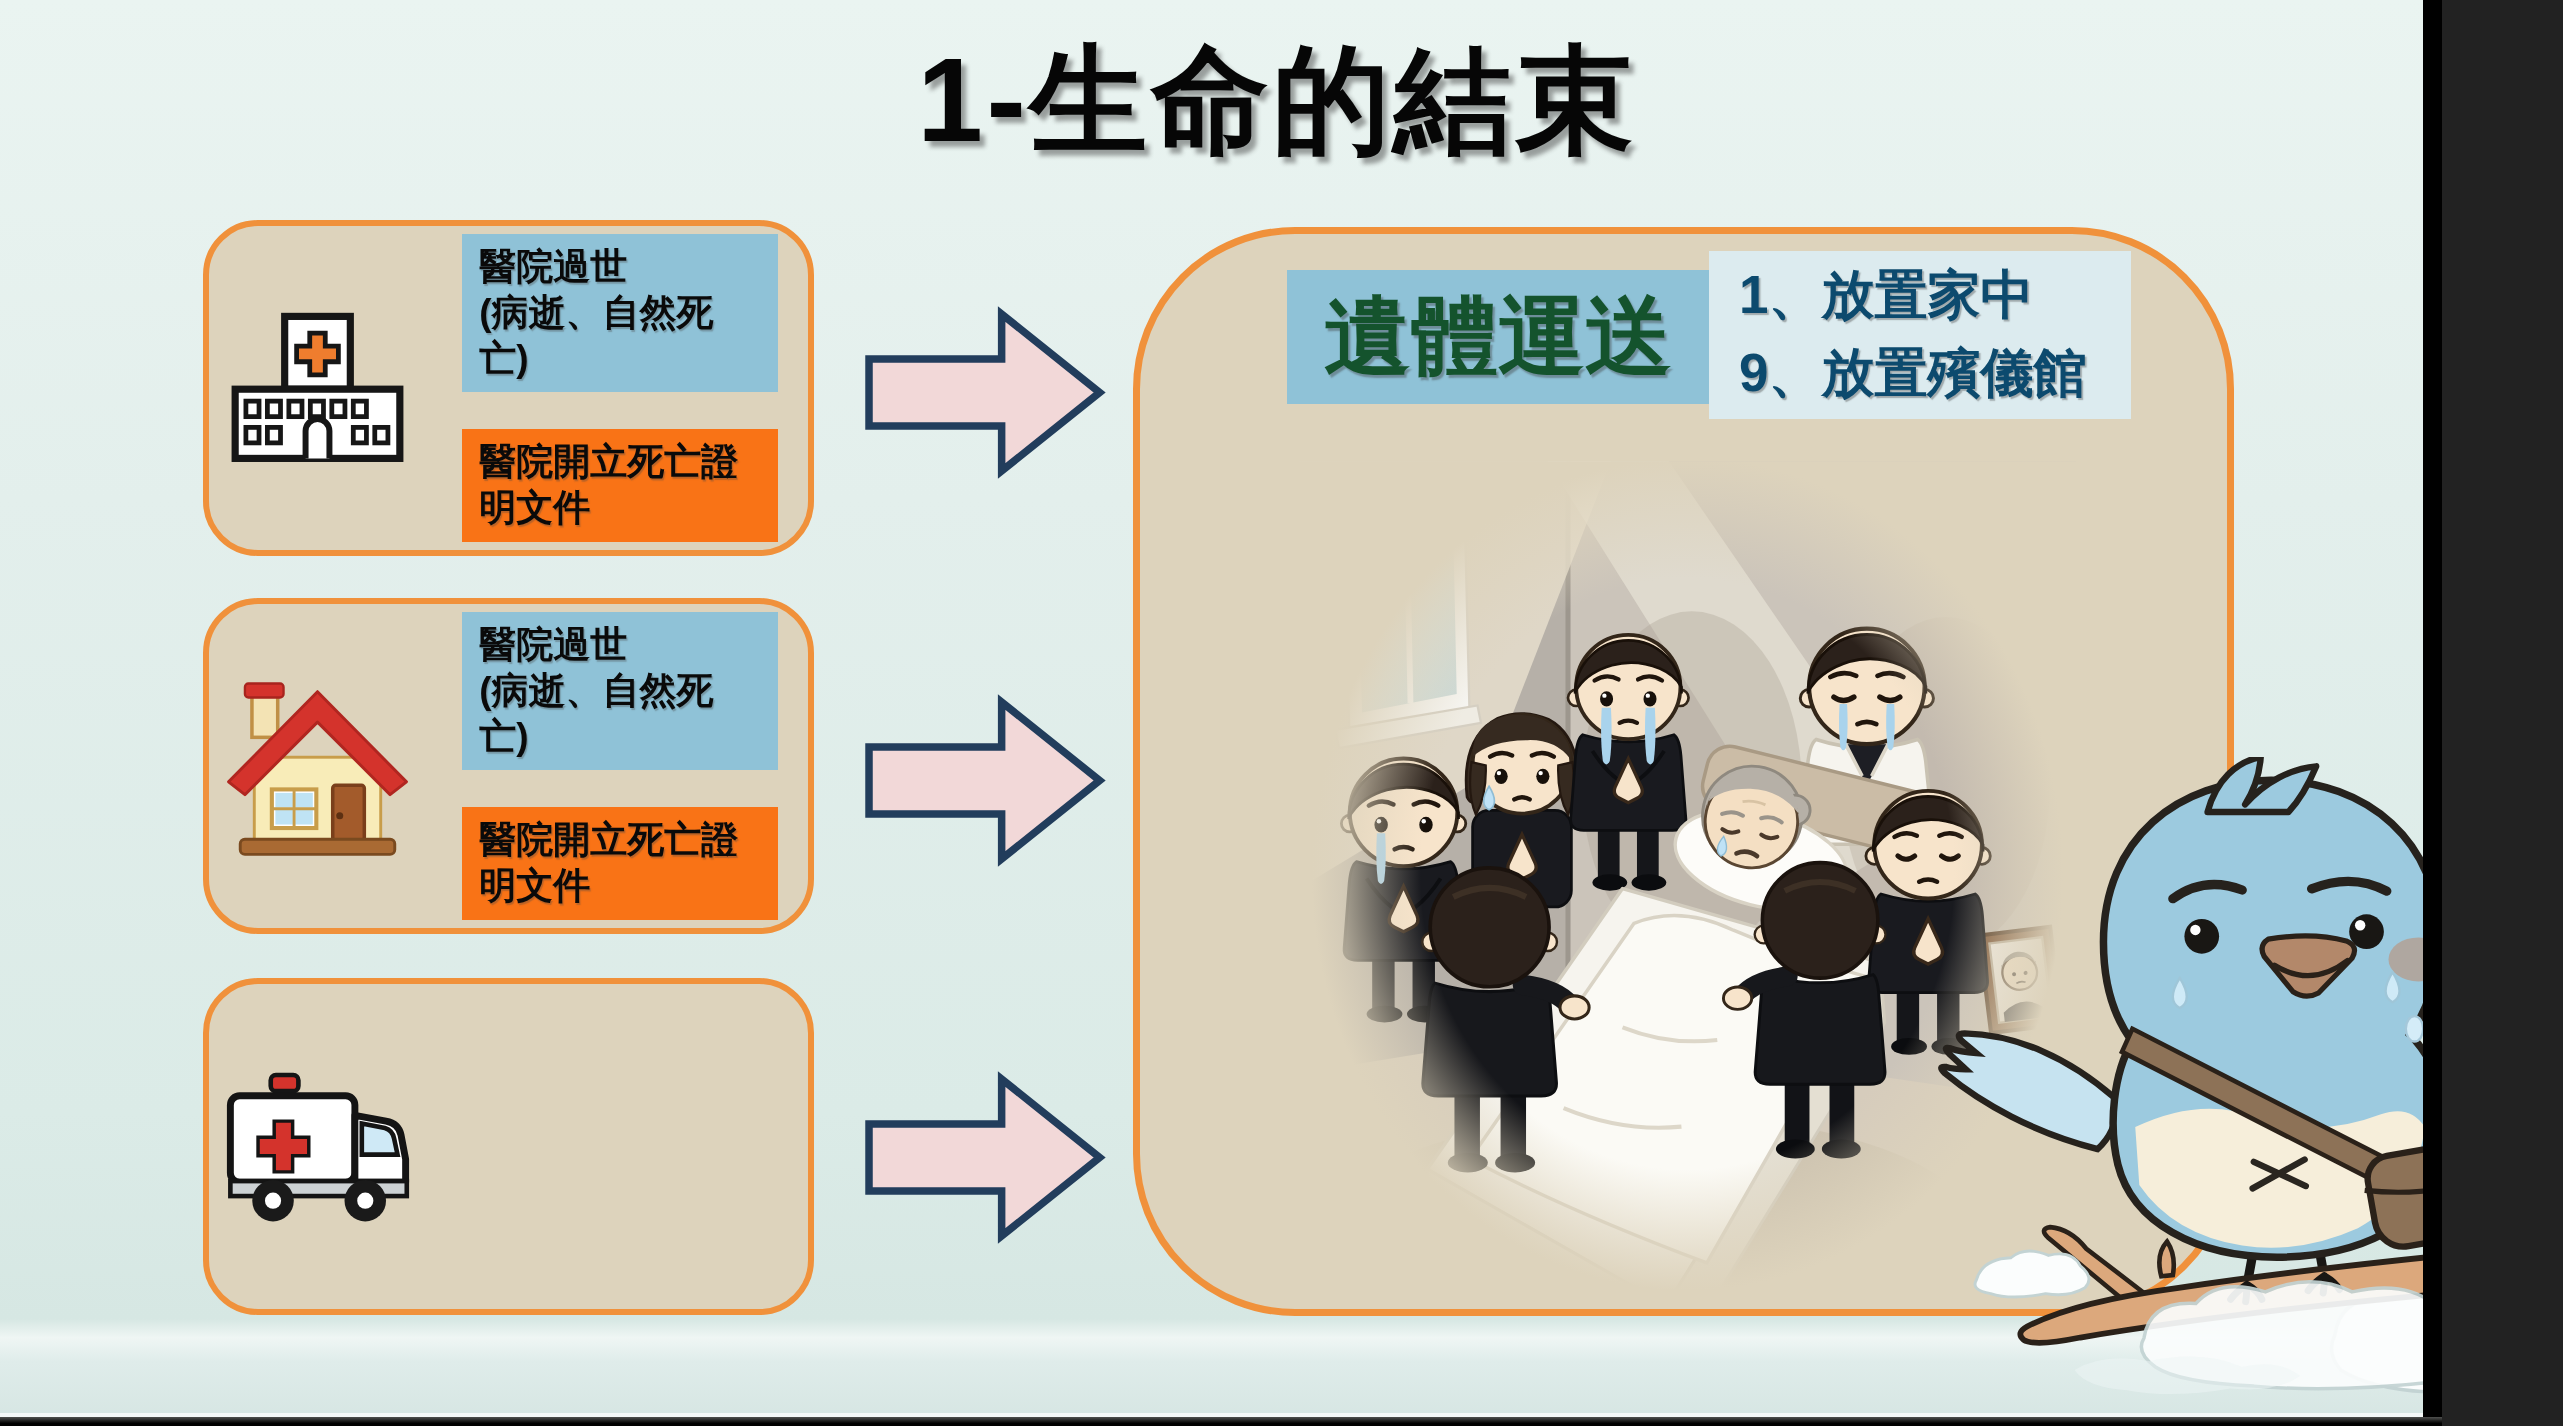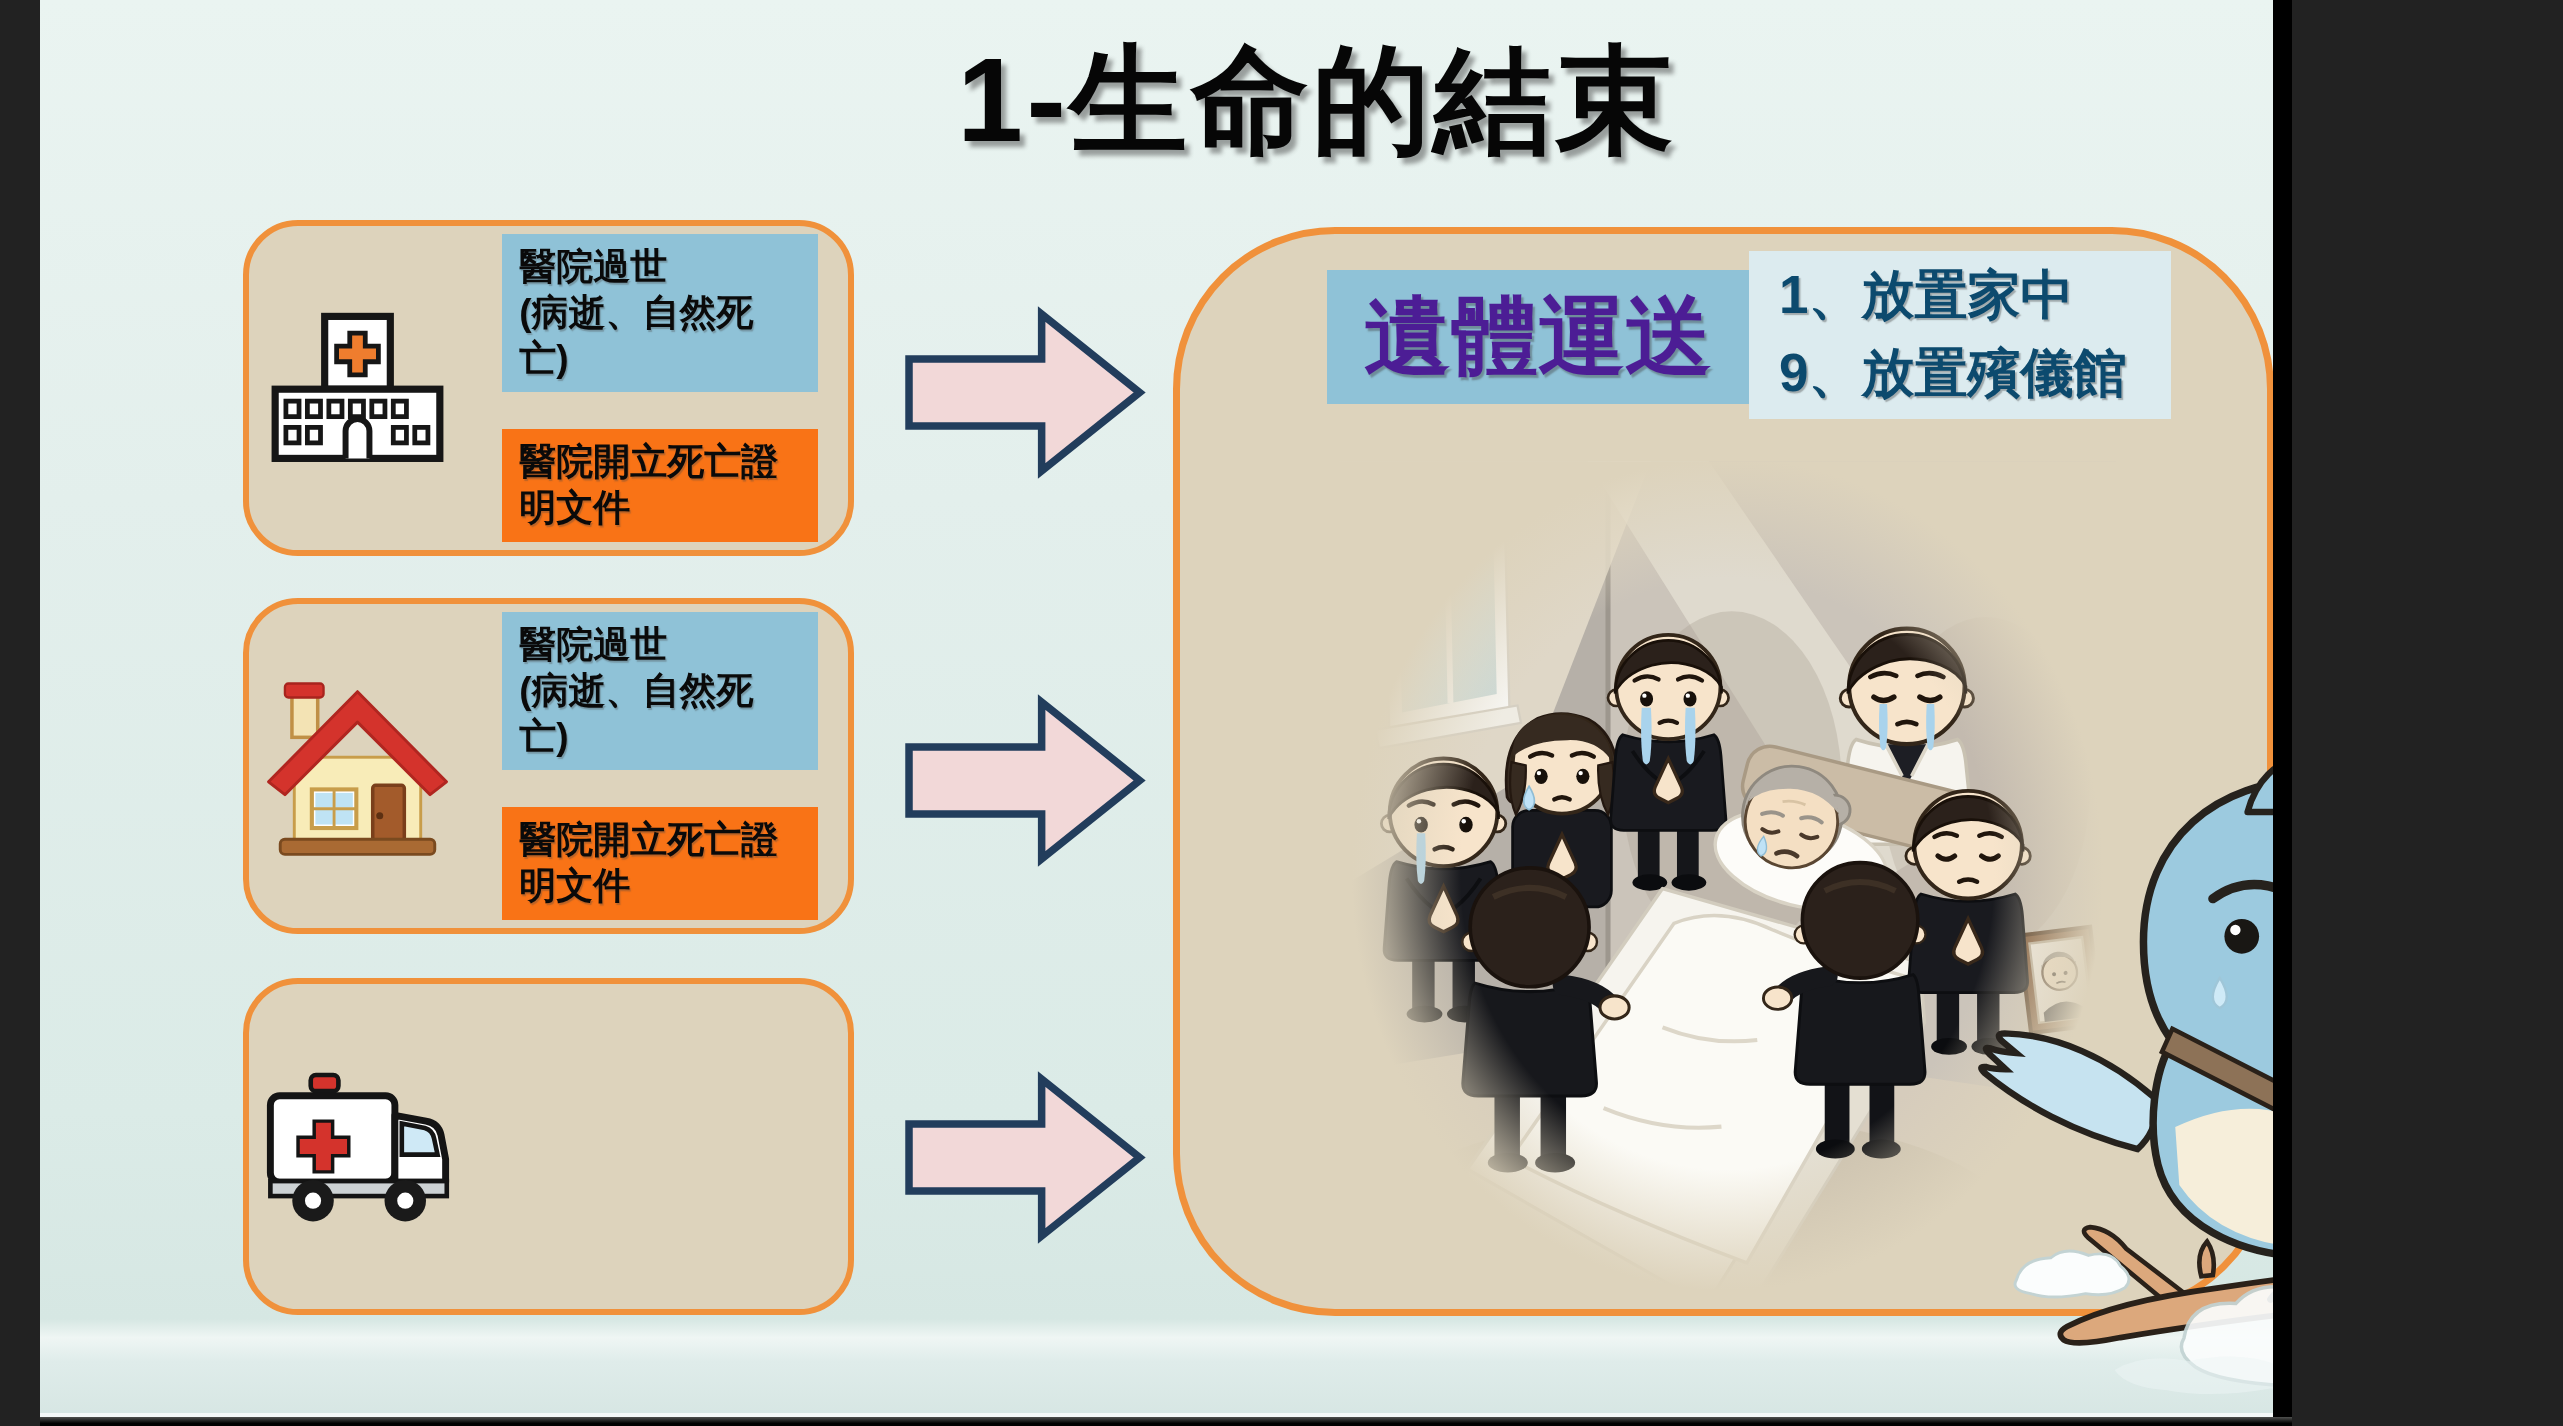--- a/index.html
+++ b/index.html
@@ -1,18 +1,18 @@
 <!DOCTYPE html>
 <html style="font-size:9.2px"><head>
 <meta charset="utf-8">
 <style>
   html,body{margin:0;padding:0;background:#222;}
-  .slide{position:relative;width:2252px;height:1426px;overflow:hidden;
+  .slide{position:relative;width:2442px;height:1426px;overflow:hidden;
     font-family:"Liberation Sans","DejaVu Sans",sans-serif;
-    background:linear-gradient(180deg,#eaf4f1 0%,#e3efec 35%,#dbebe7 78%,#d6e7e3 92.5%,#eff6f4 93.8%,#dfecea 95.5%,#d5e5e2 100%);margin-left:40px;}
+    background:linear-gradient(180deg,#eaf4f1 0%,#e3efec 35%,#dbebe7 78%,#d6e7e3 92.5%,#eff6f4 93.8%,#dfecea 95.5%,#d5e5e2 100%);}
   
   .title{position:absolute;left:1277px;top:22px;transform:translateX(-50%);
     font-size:118px;font-weight:900;color:#060606;letter-spacing:3.5px;white-space:nowrap;
     text-shadow:5.2px 6.4px 4px rgba(55,55,55,.45);}
   
   .card{position:absolute;left:203px;width:611px;background:#DDD3BC;border:6.4px solid #F0913B;
     border-radius:55px;box-sizing:border-box;display:flex;align-items:center;gap:36px;}
   .card1{top:220px;height:336px}
   .card2{top:598px;height:336px}
   .card3{top:978px;height:337px}
@@ -23,21 +23,21 @@
     text-shadow:1.2px 1.7px 1.2px rgba(70,70,70,.35);}
   .label-box{background:#8FC2D7;}
   .doc-box{background:#f97316;}
   
   .arrow{position:absolute;left:864px;width:243px;height:173px;}
   .arrow.a1{top:306px}.arrow.a2{top:694px}.arrow.a3{top:1071px}
   
   .main-box{position:absolute;left:1133px;top:227px;width:1101px;height:1089px;box-sizing:border-box;
     background:#DDD3BC;border:7px solid #F0913B;border-radius:162px;overflow:hidden;}
   .heading-blue{position:absolute;left:147px;top:36px;width:422px;height:134px;background:#8FC2D7;
-    display:flex;align-items:center;justify-content:center;font-size:87px;font-weight:900;color:#4c1d95;
+    display:flex;align-items:center;justify-content:center;font-size:87px;font-weight:900;color:#14532d;
     text-shadow:2.3px 2.9px 1.7px rgba(60,60,60,.4);white-space:nowrap;}
   .options-pale{position:absolute;left:569px;top:17.3px;width:422px;height:168px;background:#DCEBEF;
     box-sizing:border-box;display:flex;flex-direction:column;justify-content:center;gap:5.8px;
     padding-left:30px;font-size:53px;font-weight:900;color:#0c4a6e;white-space:nowrap;
     text-shadow:1.7px 2.3px 1.2px rgba(60,60,60,.38);}
   .scene{position:absolute;left:159px;top:227px;width:777px;height:861px;}
   .bird{position:absolute;left:1930px;top:757px;width:636px;height:665px;z-index:10;}
   
   .edge-right{position:absolute;top:0;right:0;width:19px;height:100%;background:#000;z-index:40;}
   .bottom-hairline{position:absolute;left:0;right:0;bottom:8.7px;height:4.6px;background:#f7fbfa;opacity:.92;z-index:39;}

